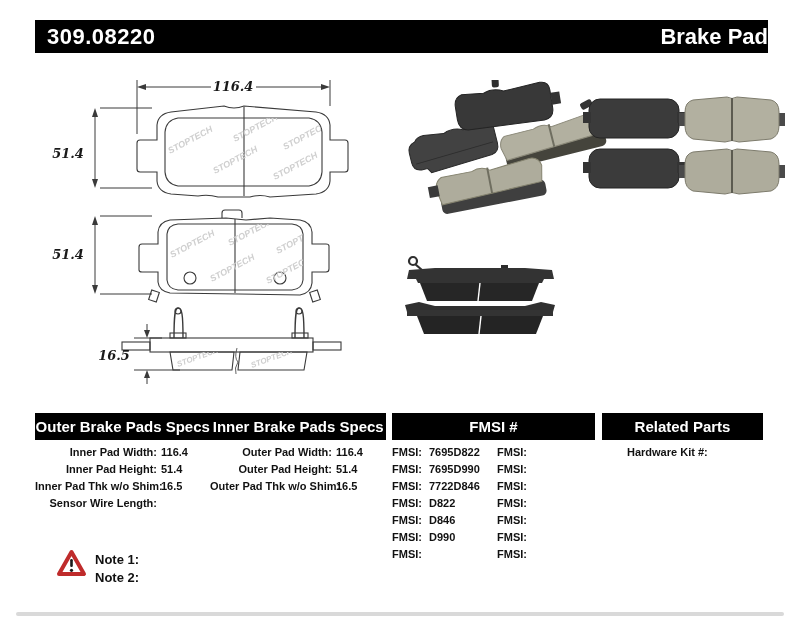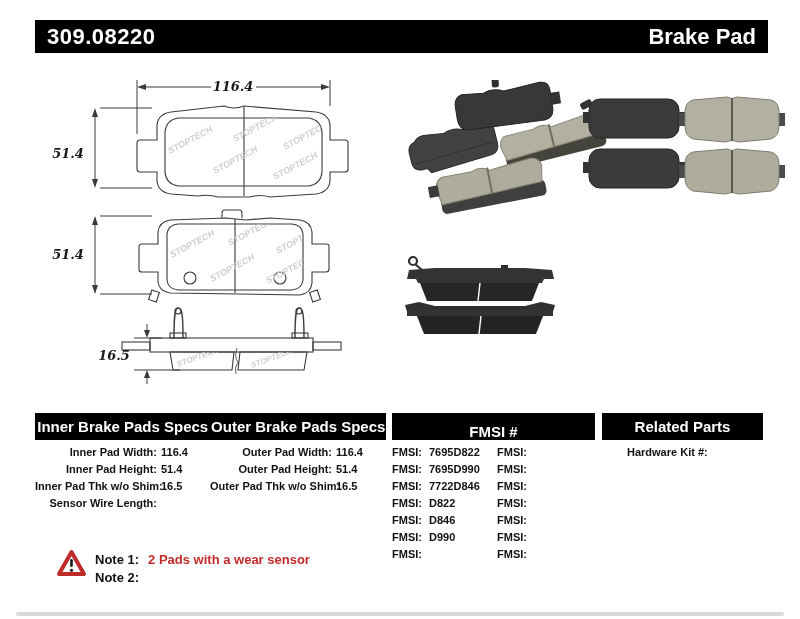--- a/index.html
+++ b/index.html
@@ -7,30 +7,30 @@
     width:800px;height:619px;position:relative;background:#ffffff;
     font-family:"Liberation Sans",sans-serif;overflow:hidden;
   }
   .abs{position:absolute;}
   
   .header-bar{
     left:35px;top:20px;width:733px;height:33px;background:#000;
     color:#fff;display:flex;align-items:center;justify-content:space-between;
   }
   .header-bar .part{font-size:22px;font-weight:bold;padding-left:12px;letter-spacing:.5px;}
-  .header-bar .ptype{font-size:22px;font-weight:bold;padding-right:12px;}
+  .header-bar .ptype{font-size:22px;font-weight:bold;}
   
   .thead{
     position:absolute;top:413px;height:27px;background:#000;color:#fff;
     display:flex;align-items:center;justify-content:center;
     font-weight:bold;font-size:15px;
   }
   .bar1{left:35px;width:351px;}
   .bar1 span{flex:1;text-align:center;}
-  .bar2{left:392px;width:203px;align-items:flex-end;}
+  .bar2{left:392px;width:203px;}
   .bar3{left:602px;width:161px;}
   
   .spec-table{position:absolute;top:444px;font-size:11px;font-weight:bold;color:#111;}
   .spec-row{display:flex;height:17px;line-height:17px;}
   .spec-label{width:122px;text-align:right;white-space:nowrap;}
   .spec-value{margin-left:4px;white-space:nowrap;}
   .inner-table{left:35px;}
   .outer-table{left:210px;}
   .fmsi-col{position:absolute;top:444px;font-size:11px;font-weight:bold;color:#111;}
   .fmsi-col1{left:392px;}
@@ -227,22 +227,22 @@
     <g transform="translate(10,216)">
       <path d="M2,16 L0,9 L14,6 L30,10 L120,10 L136,6 L150,9 L148,16 Z" fill="#303030"></path>
       <rect x="2" y="14" width="146" height="6" fill="#333333"></rect>
       <path d="M12,20 L138,20 L131,38 L19,38 Z" fill="#242424"></path>
       <line x1="76" y1="20" x2="74" y2="38" stroke="#ffffff" stroke-width="1.4"></line>
     </g>
   </g>
 </svg>
 
 <div class="thead bar1">
+  <span>Outer Brake Pads Specs</span>
   <span>Inner Brake Pads Specs</span>
-  <span>Outer Brake Pads Specs</span>
 </div>
 <div class="thead bar2">
   <span>FMSI #</span>
 </div>
 <div class="thead bar3">
   <span>Related Parts</span>
 </div>
 
 <div class="spec-table inner-table">
   <div class="spec-row">
@@ -349,21 +349,20 @@
 
 <svg class="abs" style="left:56px;top:549px;" width="31" height="29" viewBox="0 0 31 29">
   <path d="M15.5,3 L28,25 L3,25 Z" fill="#ffffff" stroke="#bf2b2b" stroke-width="4" stroke-linejoin="round"></path>
   <rect x="14.2" y="10" width="2.6" height="8" rx="1.2" fill="#1a1a1a"></rect>
   <circle cx="15.5" cy="21.3" r="1.6" fill="#1a1a1a"></circle>
 </svg>
 
 <div class="notes">
   <div class="note-row">
     <span class="note-label">Note 1:</span>
-    <span class="note-text red">2 Pads with a wear sensor</span>
   </div>
   <div class="note-row">
     <span class="note-label">Note 2:</span>
     <span class="note-text red"></span>
   </div>
 </div>
 
 <div class="abs page-edge"></div>
 
 </body></html>

